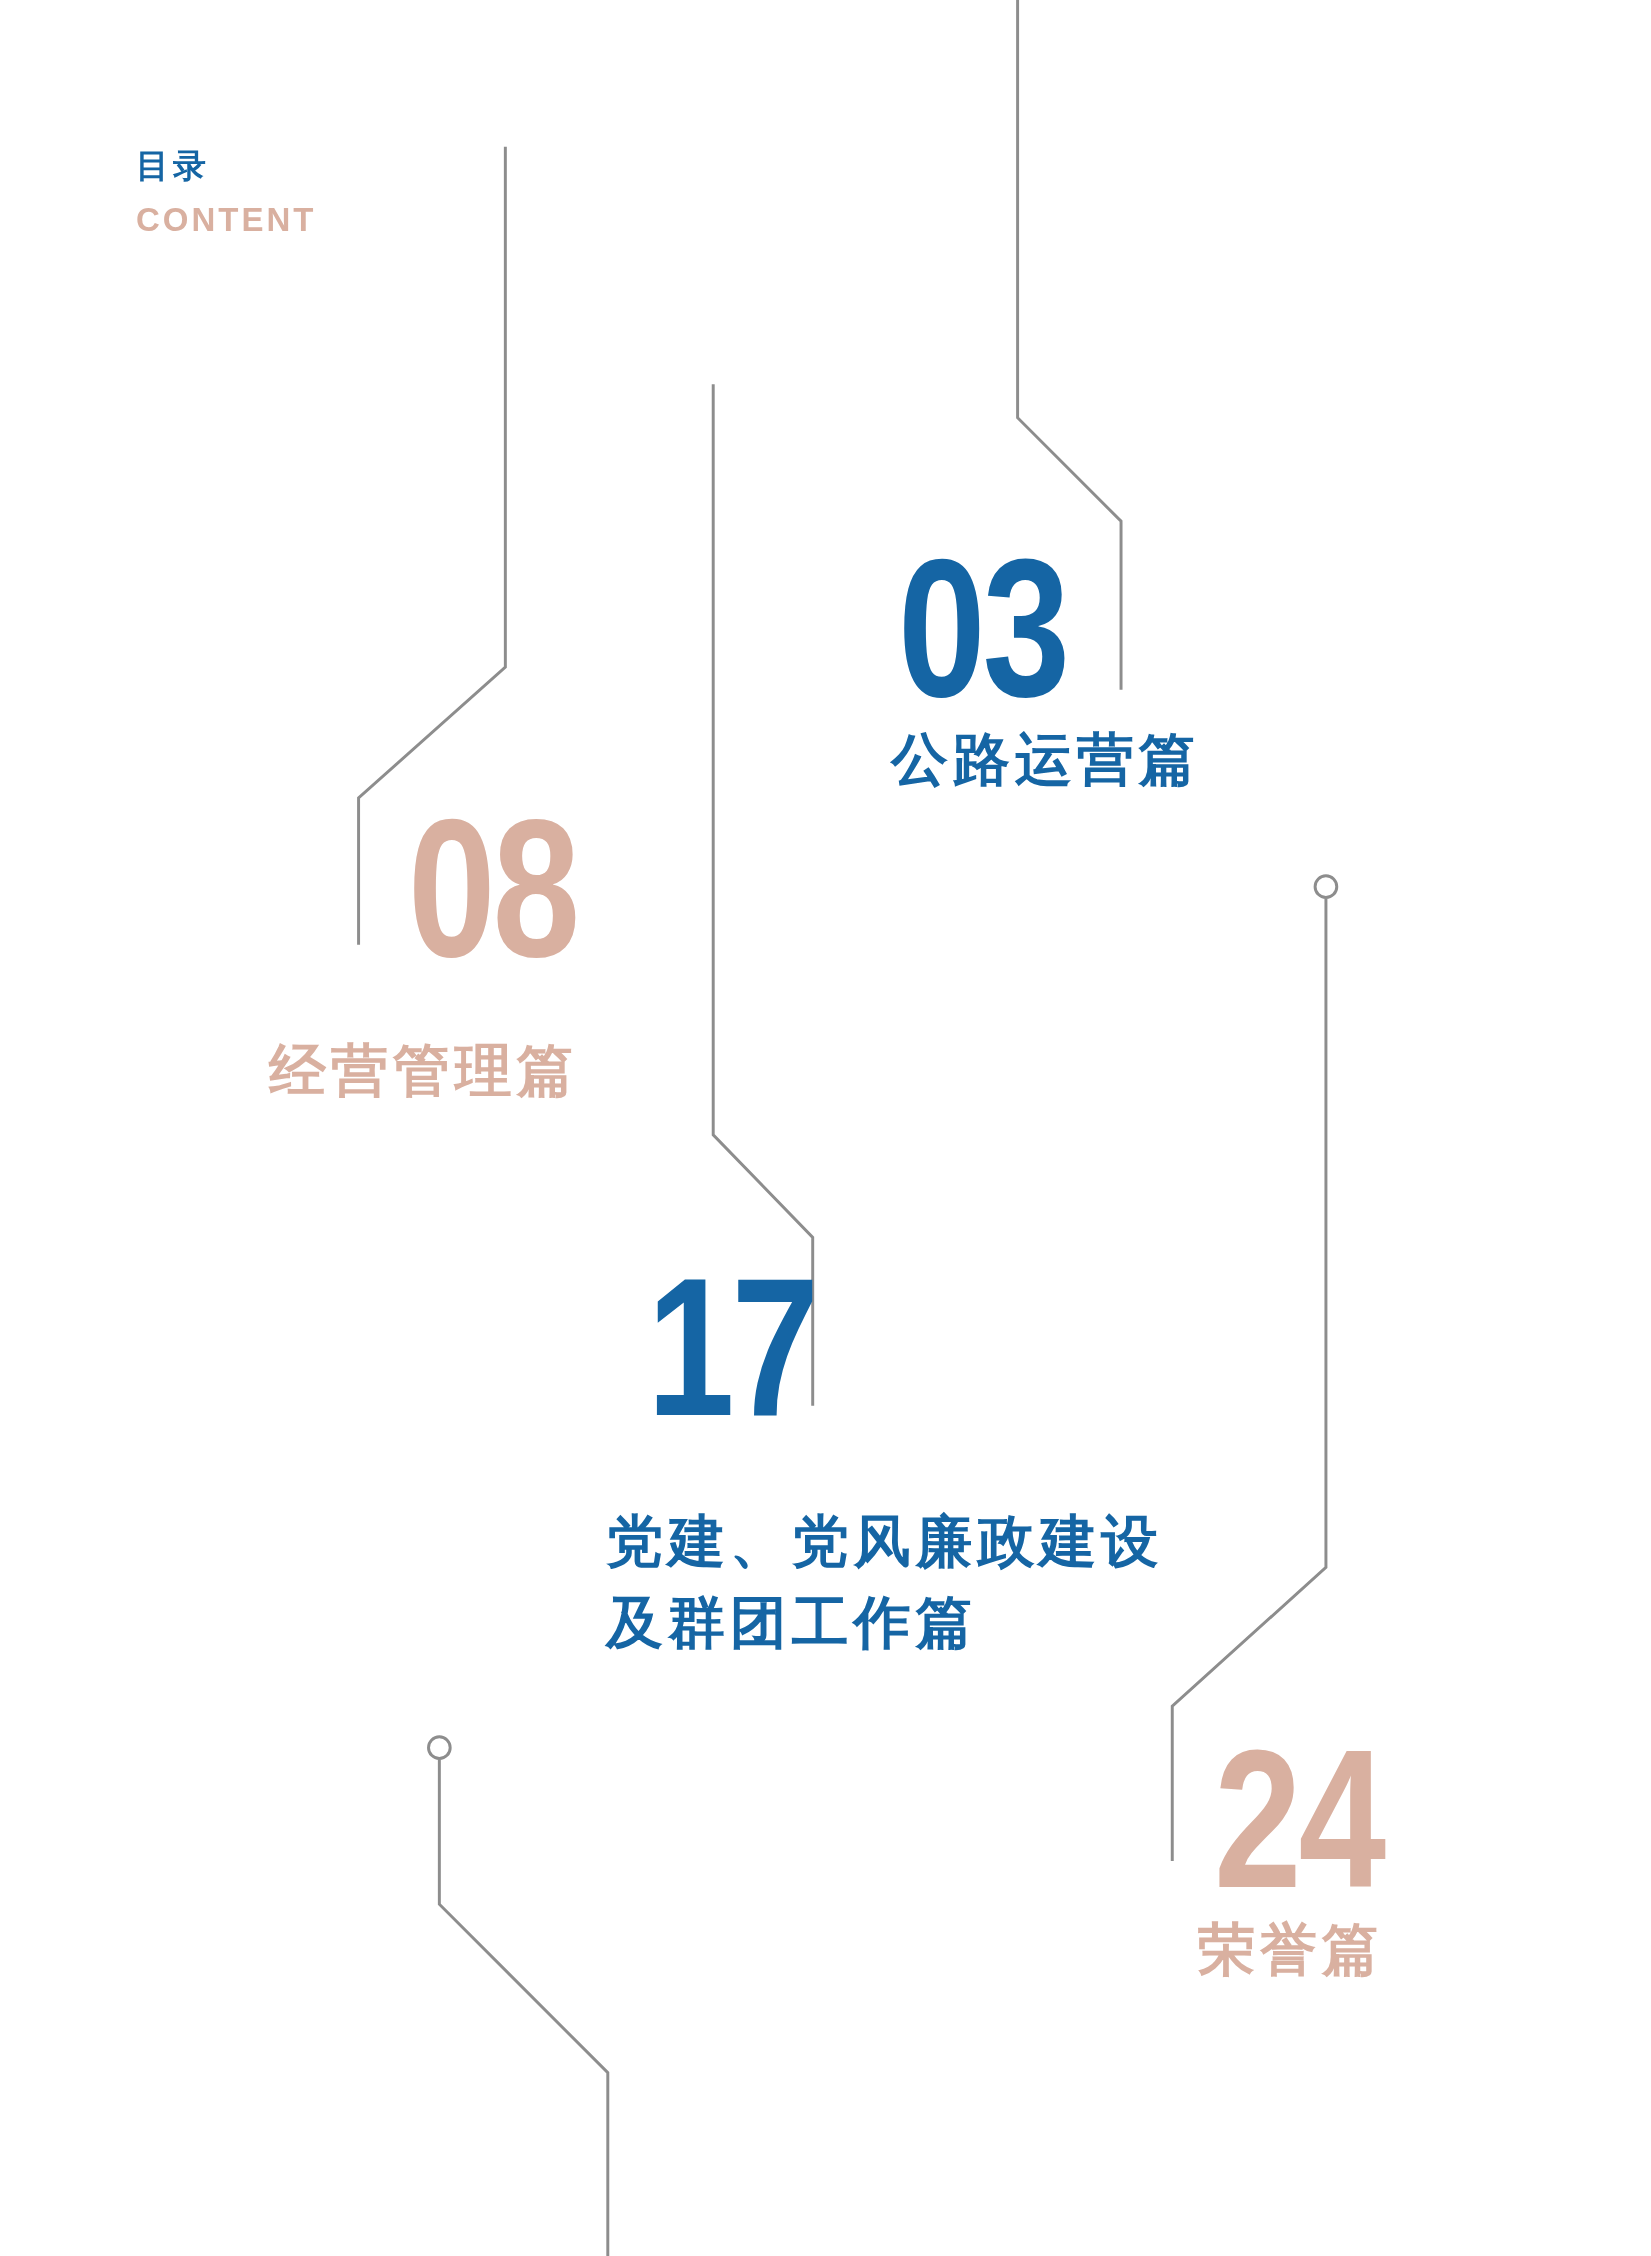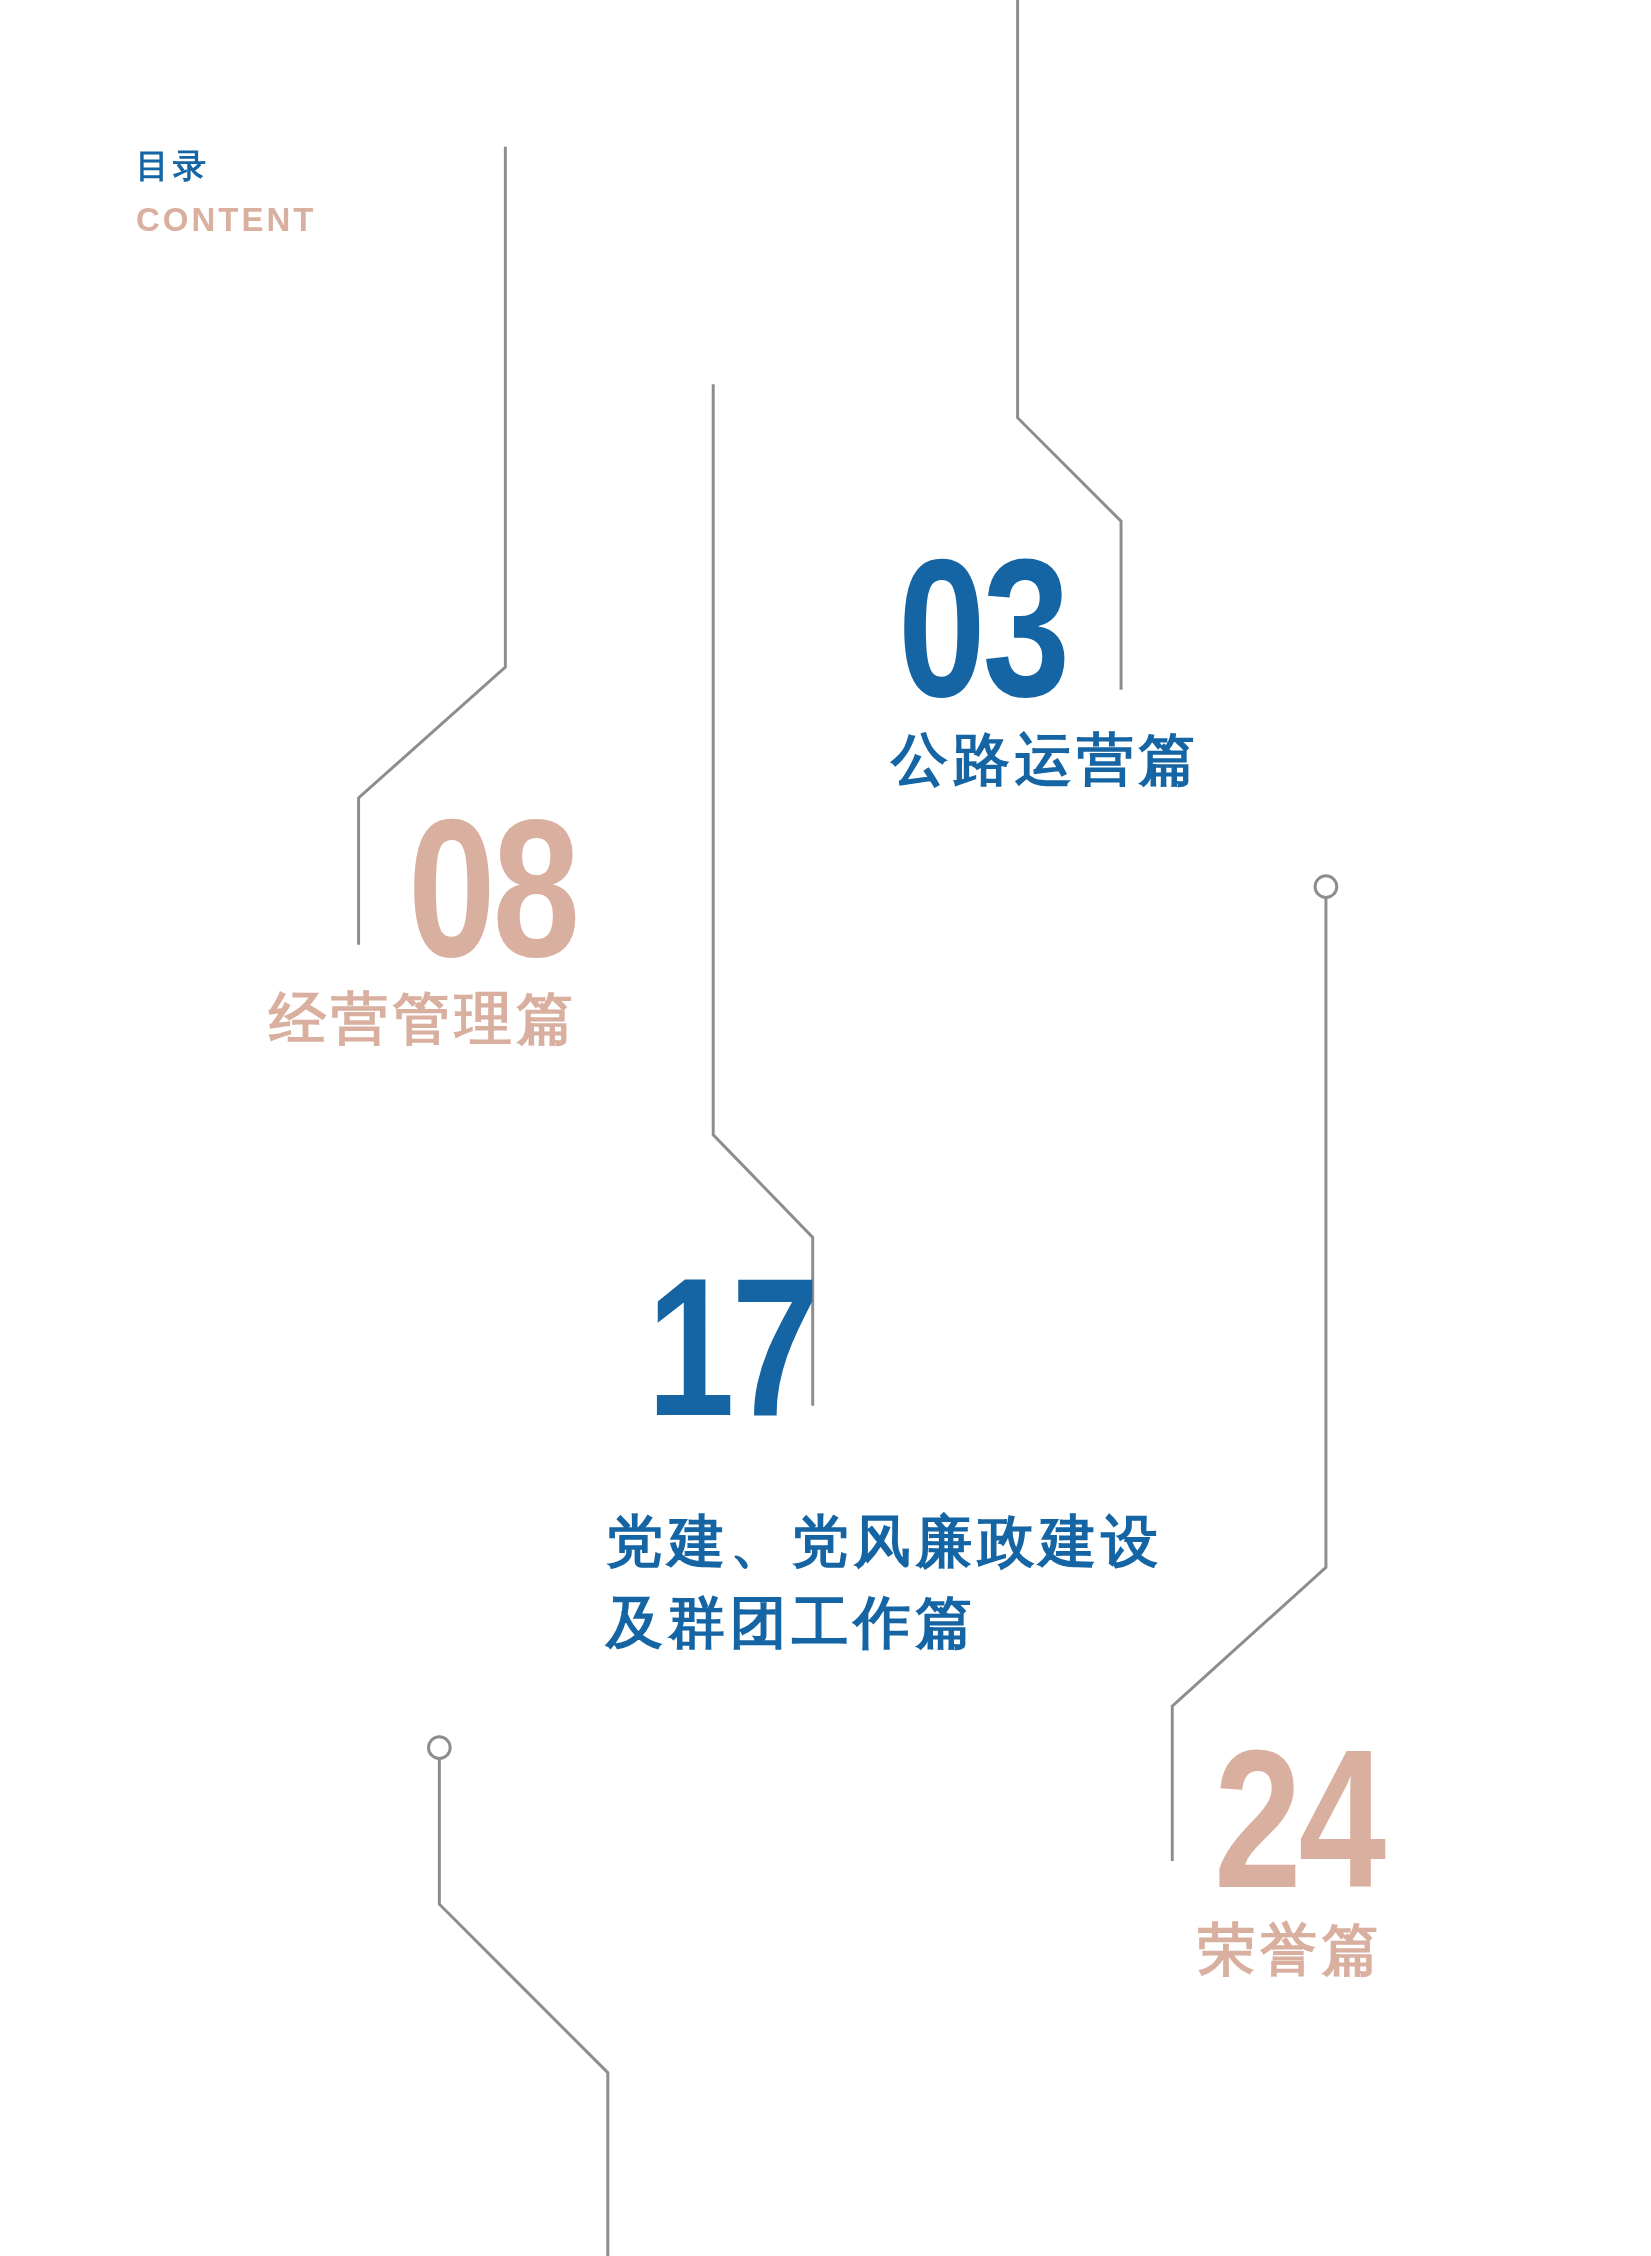--- a/index.html
+++ b/index.html
@@ -72,21 +72,21 @@
     letter-spacing: 4.9px;
     white-space: pre-line;
   }
   .blue { color: var(--blue, #1565a4); }
   .tan  { color: var(--tan, #d9b0a0); }
 
   #num-0   { left: 898px;  top: 530px;  }
   #title-0 { left: 891px;  top: 719px;  }
 
   #num-1   { left: 408px;  top: 790px;  }
-  #title-1 { left: 269px;  top: 978px;  }
+  #title-1 { left: 269px;  top: 1030px;  }
 
   #num-2   { left: 647px;  top: 1249px; }
   #title-2 { left: 606px;  top: 1501px; }
 
   #num-3   { left: 1214px; top: 1721px; }
   #title-3 { left: 1198px; top: 1909px; }
 </style>
 </head>
 <body>
 

